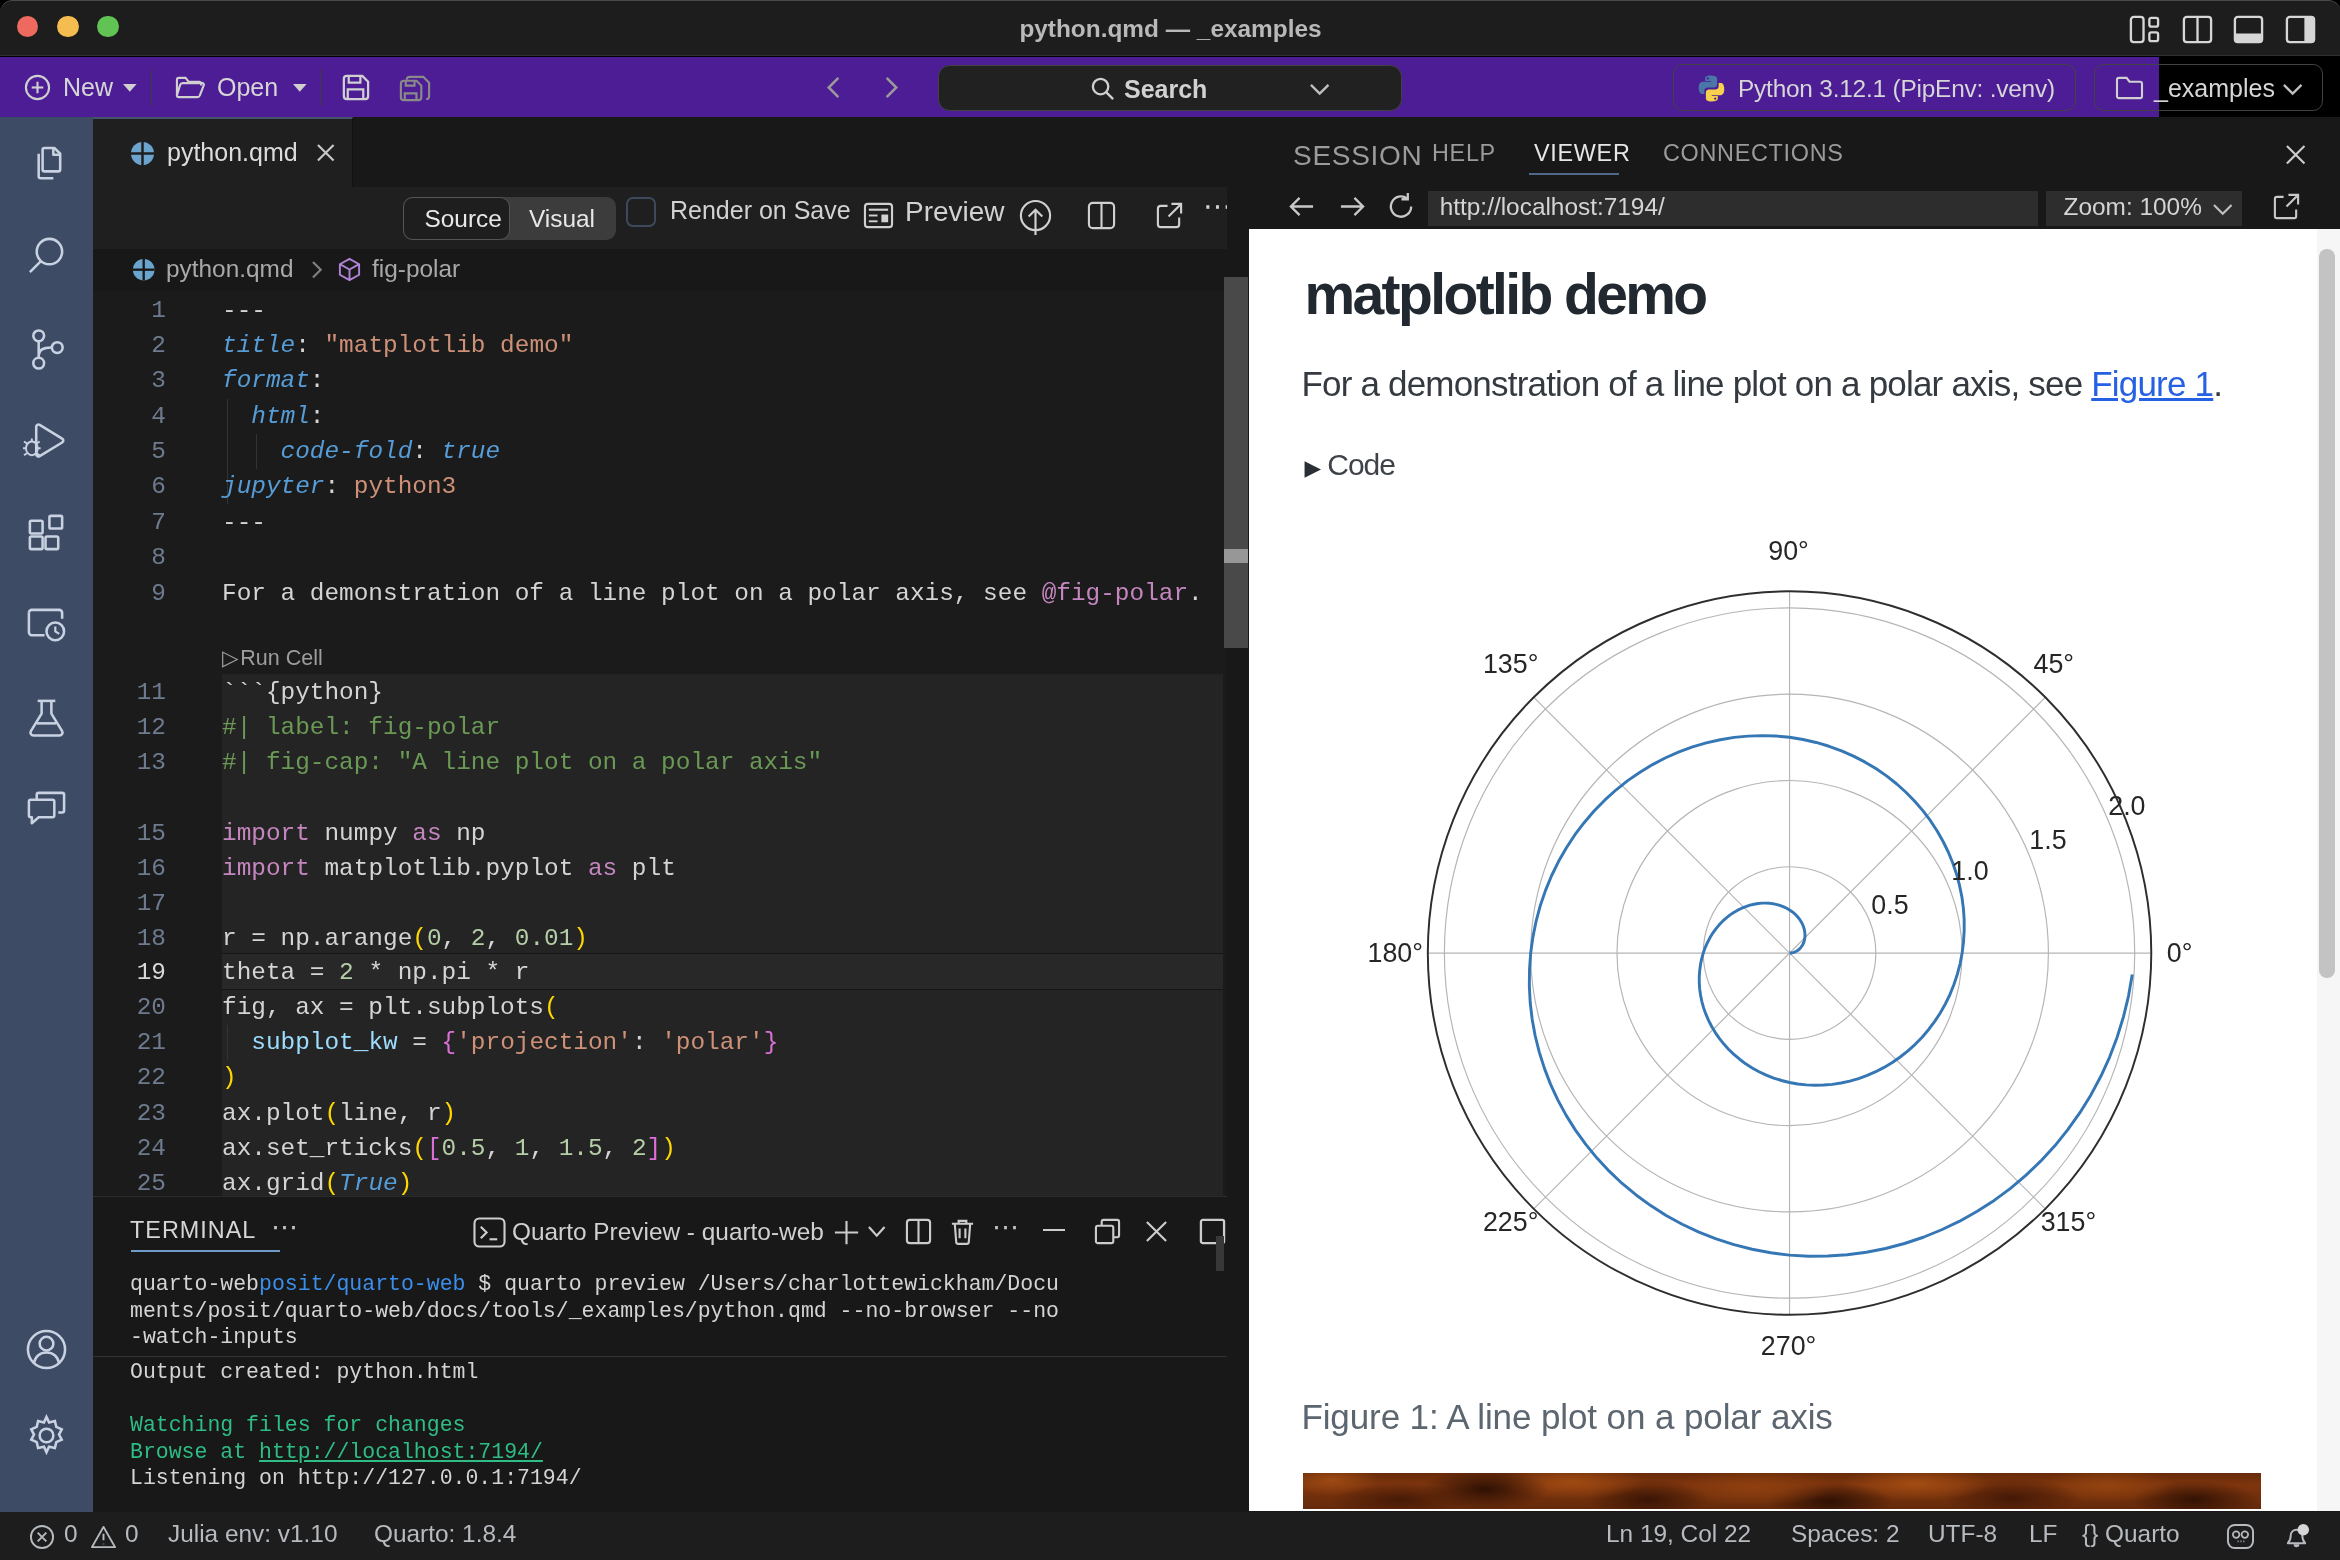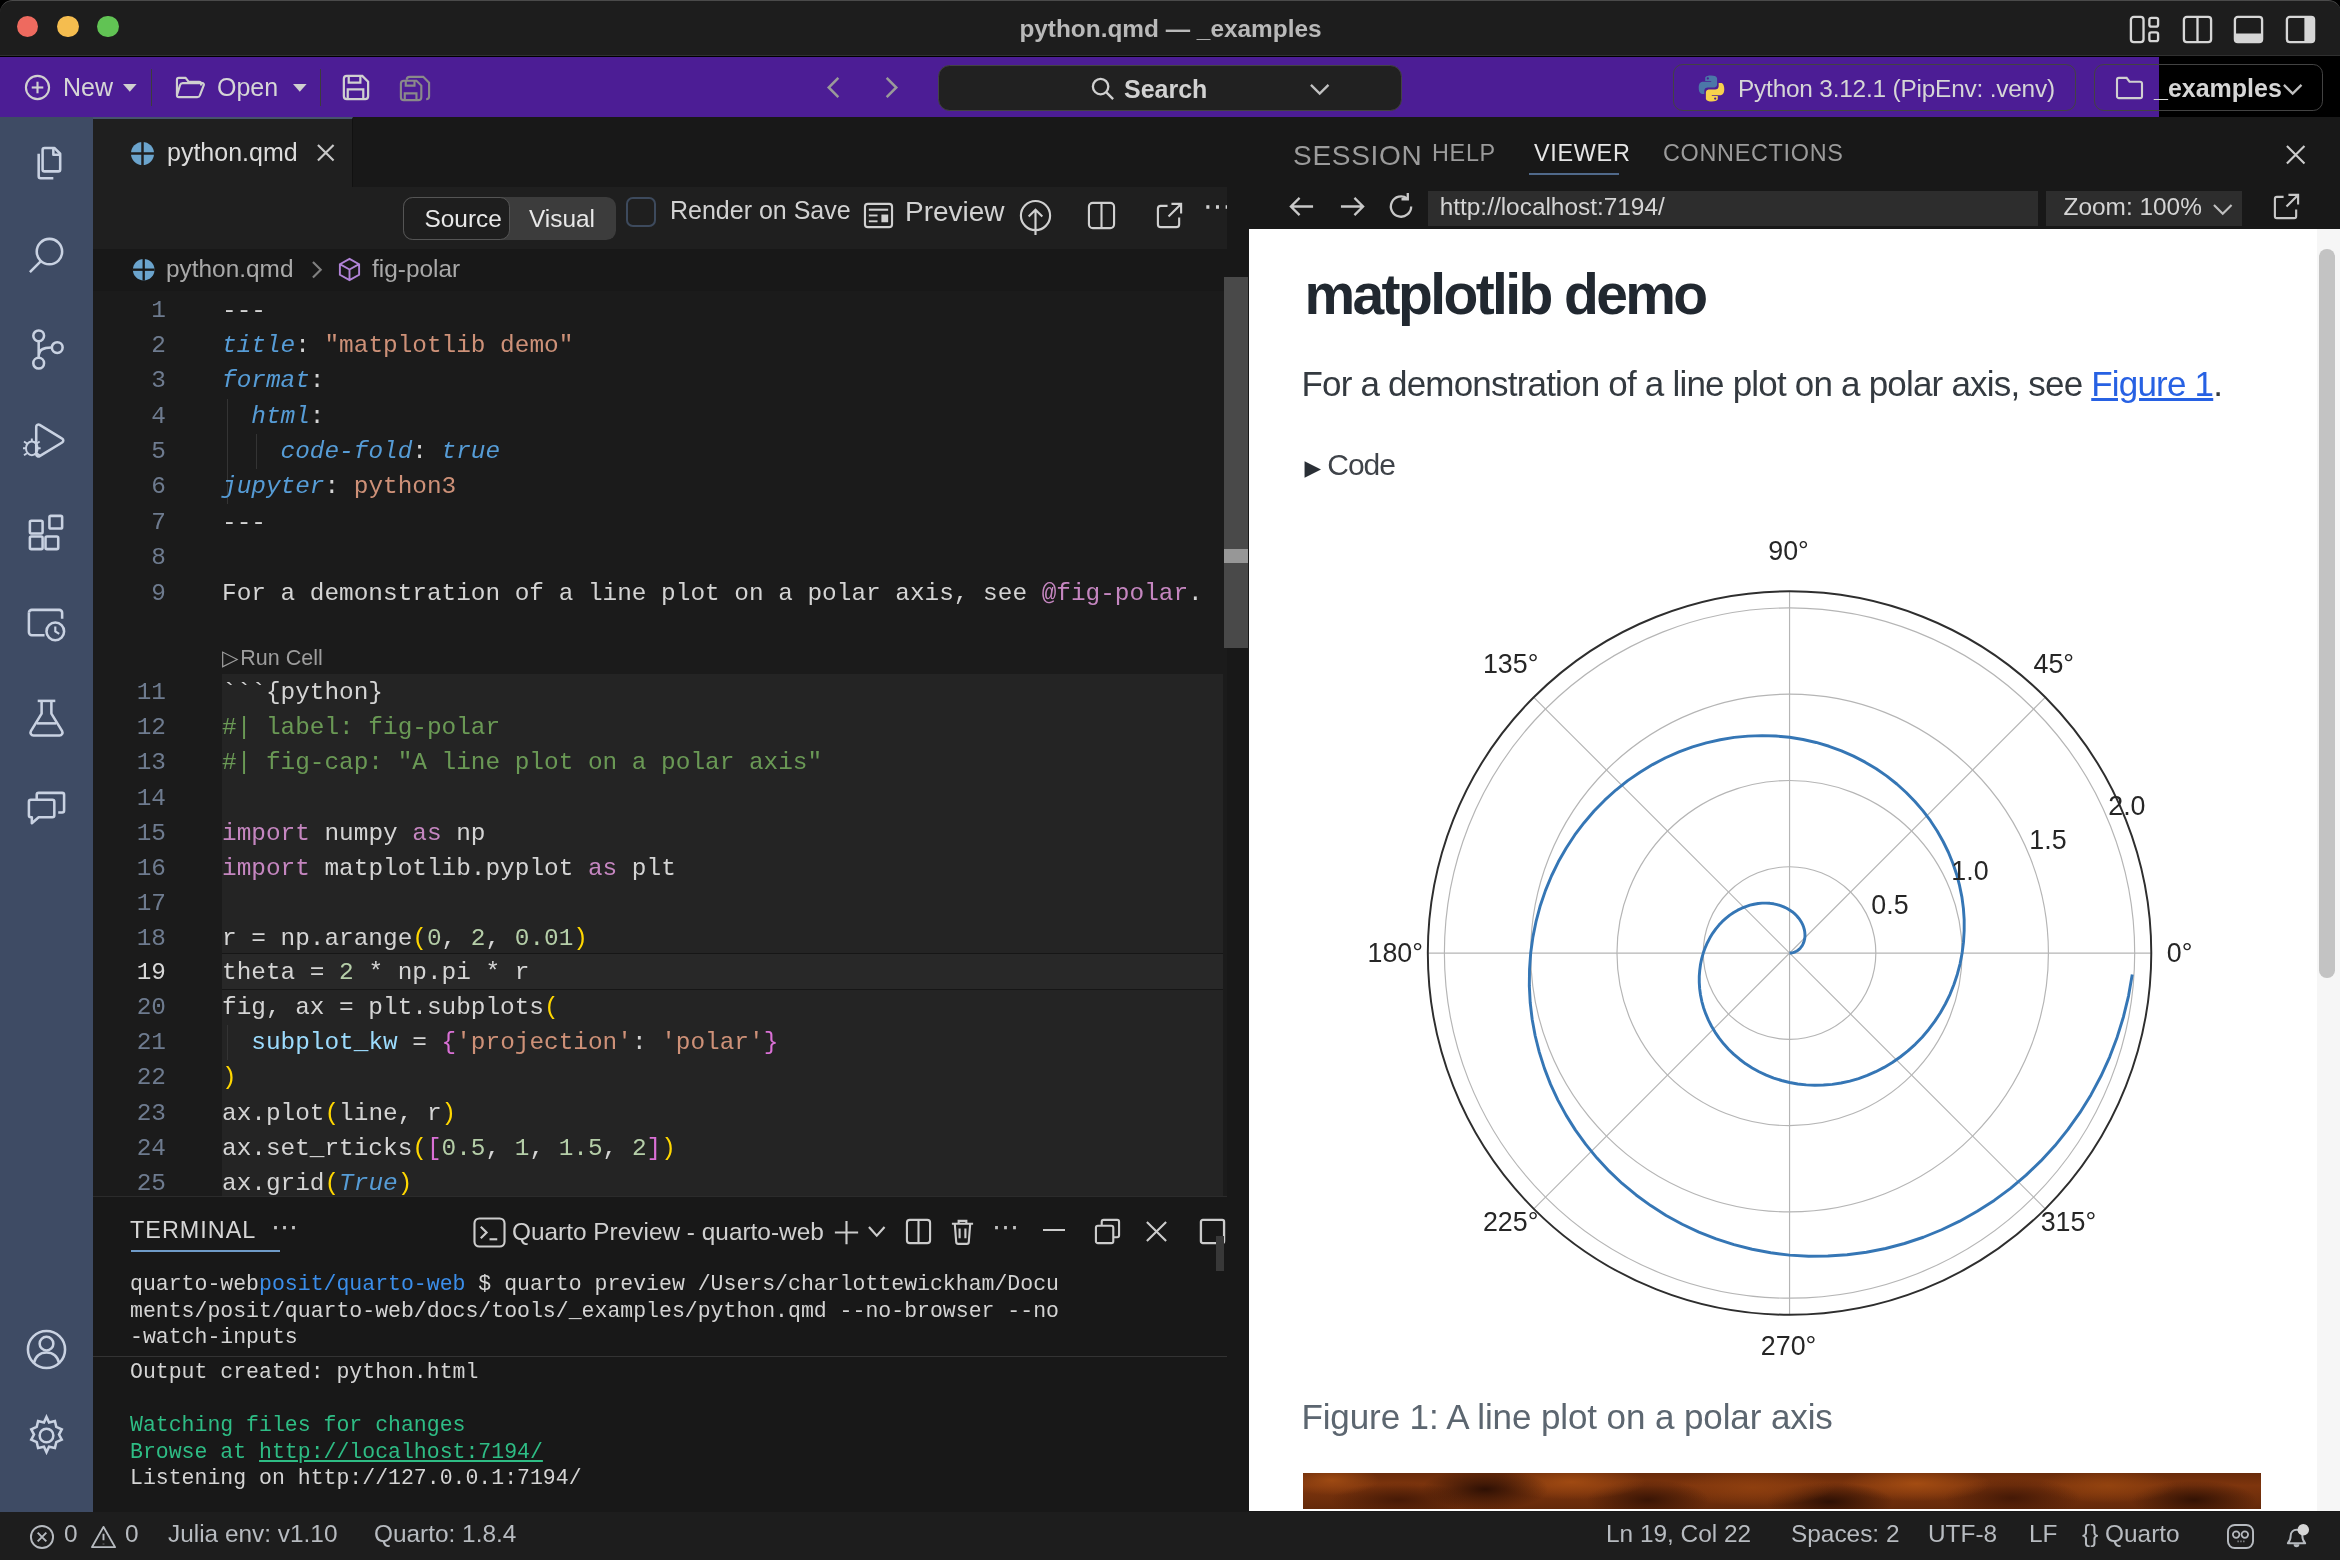--- a/index.html
+++ b/index.html
@@ -107,21 +107,21 @@
     </div>
 
     <div class="abs" style="left:1673px;top:6.8px;width:403px;height:47px;border:1px solid #434343;border-radius:9.8px;">
       <svg class="abs" style="left:21.5px;top:7.8px;" width="31" height="31" viewBox="0 0 32 32">
         <path d="M15.6 2.5 c-6.5 0 -6.1 2.8 -6.1 2.8 v2.9 h6.2 v0.9 H7 s-4.2 -0.5 -4.2 6.1 c0 6.6 3.6 6.4 3.6 6.4 h2.2 v-3 s-0.1 -3.6 3.6 -3.6 h6.2 s3.4 0.1 3.4 -3.3 V5.9 s0.5 -3.4 -6.2 -3.4 z m-3.4 2 a1.1 1.1 0 1 1 0 2.3 a1.1 1.1 0 0 1 0 -2.3 z" fill="#4b77a8"></path>
         <path d="M16.4 29.5 c6.5 0 6.1 -2.8 6.1 -2.8 v-2.9 h-6.2 v-0.9 H25 s4.2 0.5 4.2 -6.1 c0 -6.6 -3.6 -6.4 -3.6 -6.4 h-2.2 v3 s0.1 3.6 -3.6 3.6 h-6.2 s-3.4 -0.1 -3.4 3.3 v5.8 s-0.5 3.4 6.2 3.4 z m3.4 -2 a1.1 1.1 0 1 1 0 -2.3 a1.1 1.1 0 0 1 0 2.3 z" fill="#f7d14d"></path>
       </svg>
       <div class="abs" style="left:64px;top:9.8px;font-size:24.4px;letter-spacing:-0.2px;color:#d6d6d6;">Python 3.12.1 (PipEnv: .venv)</div>
     </div>
 
-    <div class="abs" style="left:2094px;top:6.8px;width:229px;height:47px;border:1px solid #434343;border-radius:9.8px;font-weight:bold;">
+    <div class="abs" style="left:2094px;top:6.8px;width:229px;height:47px;border:1px solid #434343;border-radius:9.8px;">
       <svg class="abs" style="left:19.5px;top:10.7px;" width="29" height="25" viewBox="0 0 30 26">
         <path d="M2 5 a2 2 0 0 1 2 -2 h8 l3 4 h11 a2 2 0 0 1 2 2 v13 a2 2 0 0 1 -2 2 H4 a2 2 0 0 1 -2 -2 z" fill="none" stroke="#d0d0d0" stroke-width="2.2"></path>
       </svg>
       <div class="abs" style="left:59px;top:8.8px;font-size:25px;color:#d6d6d6;">_examples</div>
       <svg class="abs" style="left:186px;top:17.6px;" width="23.4" height="15.6" viewBox="0 0 24 16">
           <path d="M3 3 L12 12 L21 3" fill="none" stroke="#c0c0c0" stroke-width="2.4"></path>
         </svg>
     </div>
   </div>
 
@@ -315,23 +315,20 @@
           <span class="ln">11</span>
           <span class="ct"><i>```{python}</i></span>
         </div>
       <div class="cl" style="top:419px">
           <span class="ln">12</span>
           <span class="ct"><c>#| label: fig-polar</c></span>
         </div>
       <div class="cl" style="top:454px">
           <span class="ln">13</span>
           <span class="ct"><c>#| fig-cap: "A line plot on a polar axis"</c></span>
-        </div>
-      <div class="cl" style="top:490px">
-          <span class="ln">14</span>
         </div>
       <div class="cl" style="top:525px">
           <span class="ln">15</span>
           <span class="ct"><k>import</k><i> numpy </i><k>as</k><i> np</i></span>
         </div>
       <div class="cl" style="top:560px">
           <span class="ln">16</span>
           <span class="ct"><k>import</k><i> matplotlib.pyplot </i><k>as</k><i> plt</i></span>
         </div>
       <div class="cl" style="top:595px">

